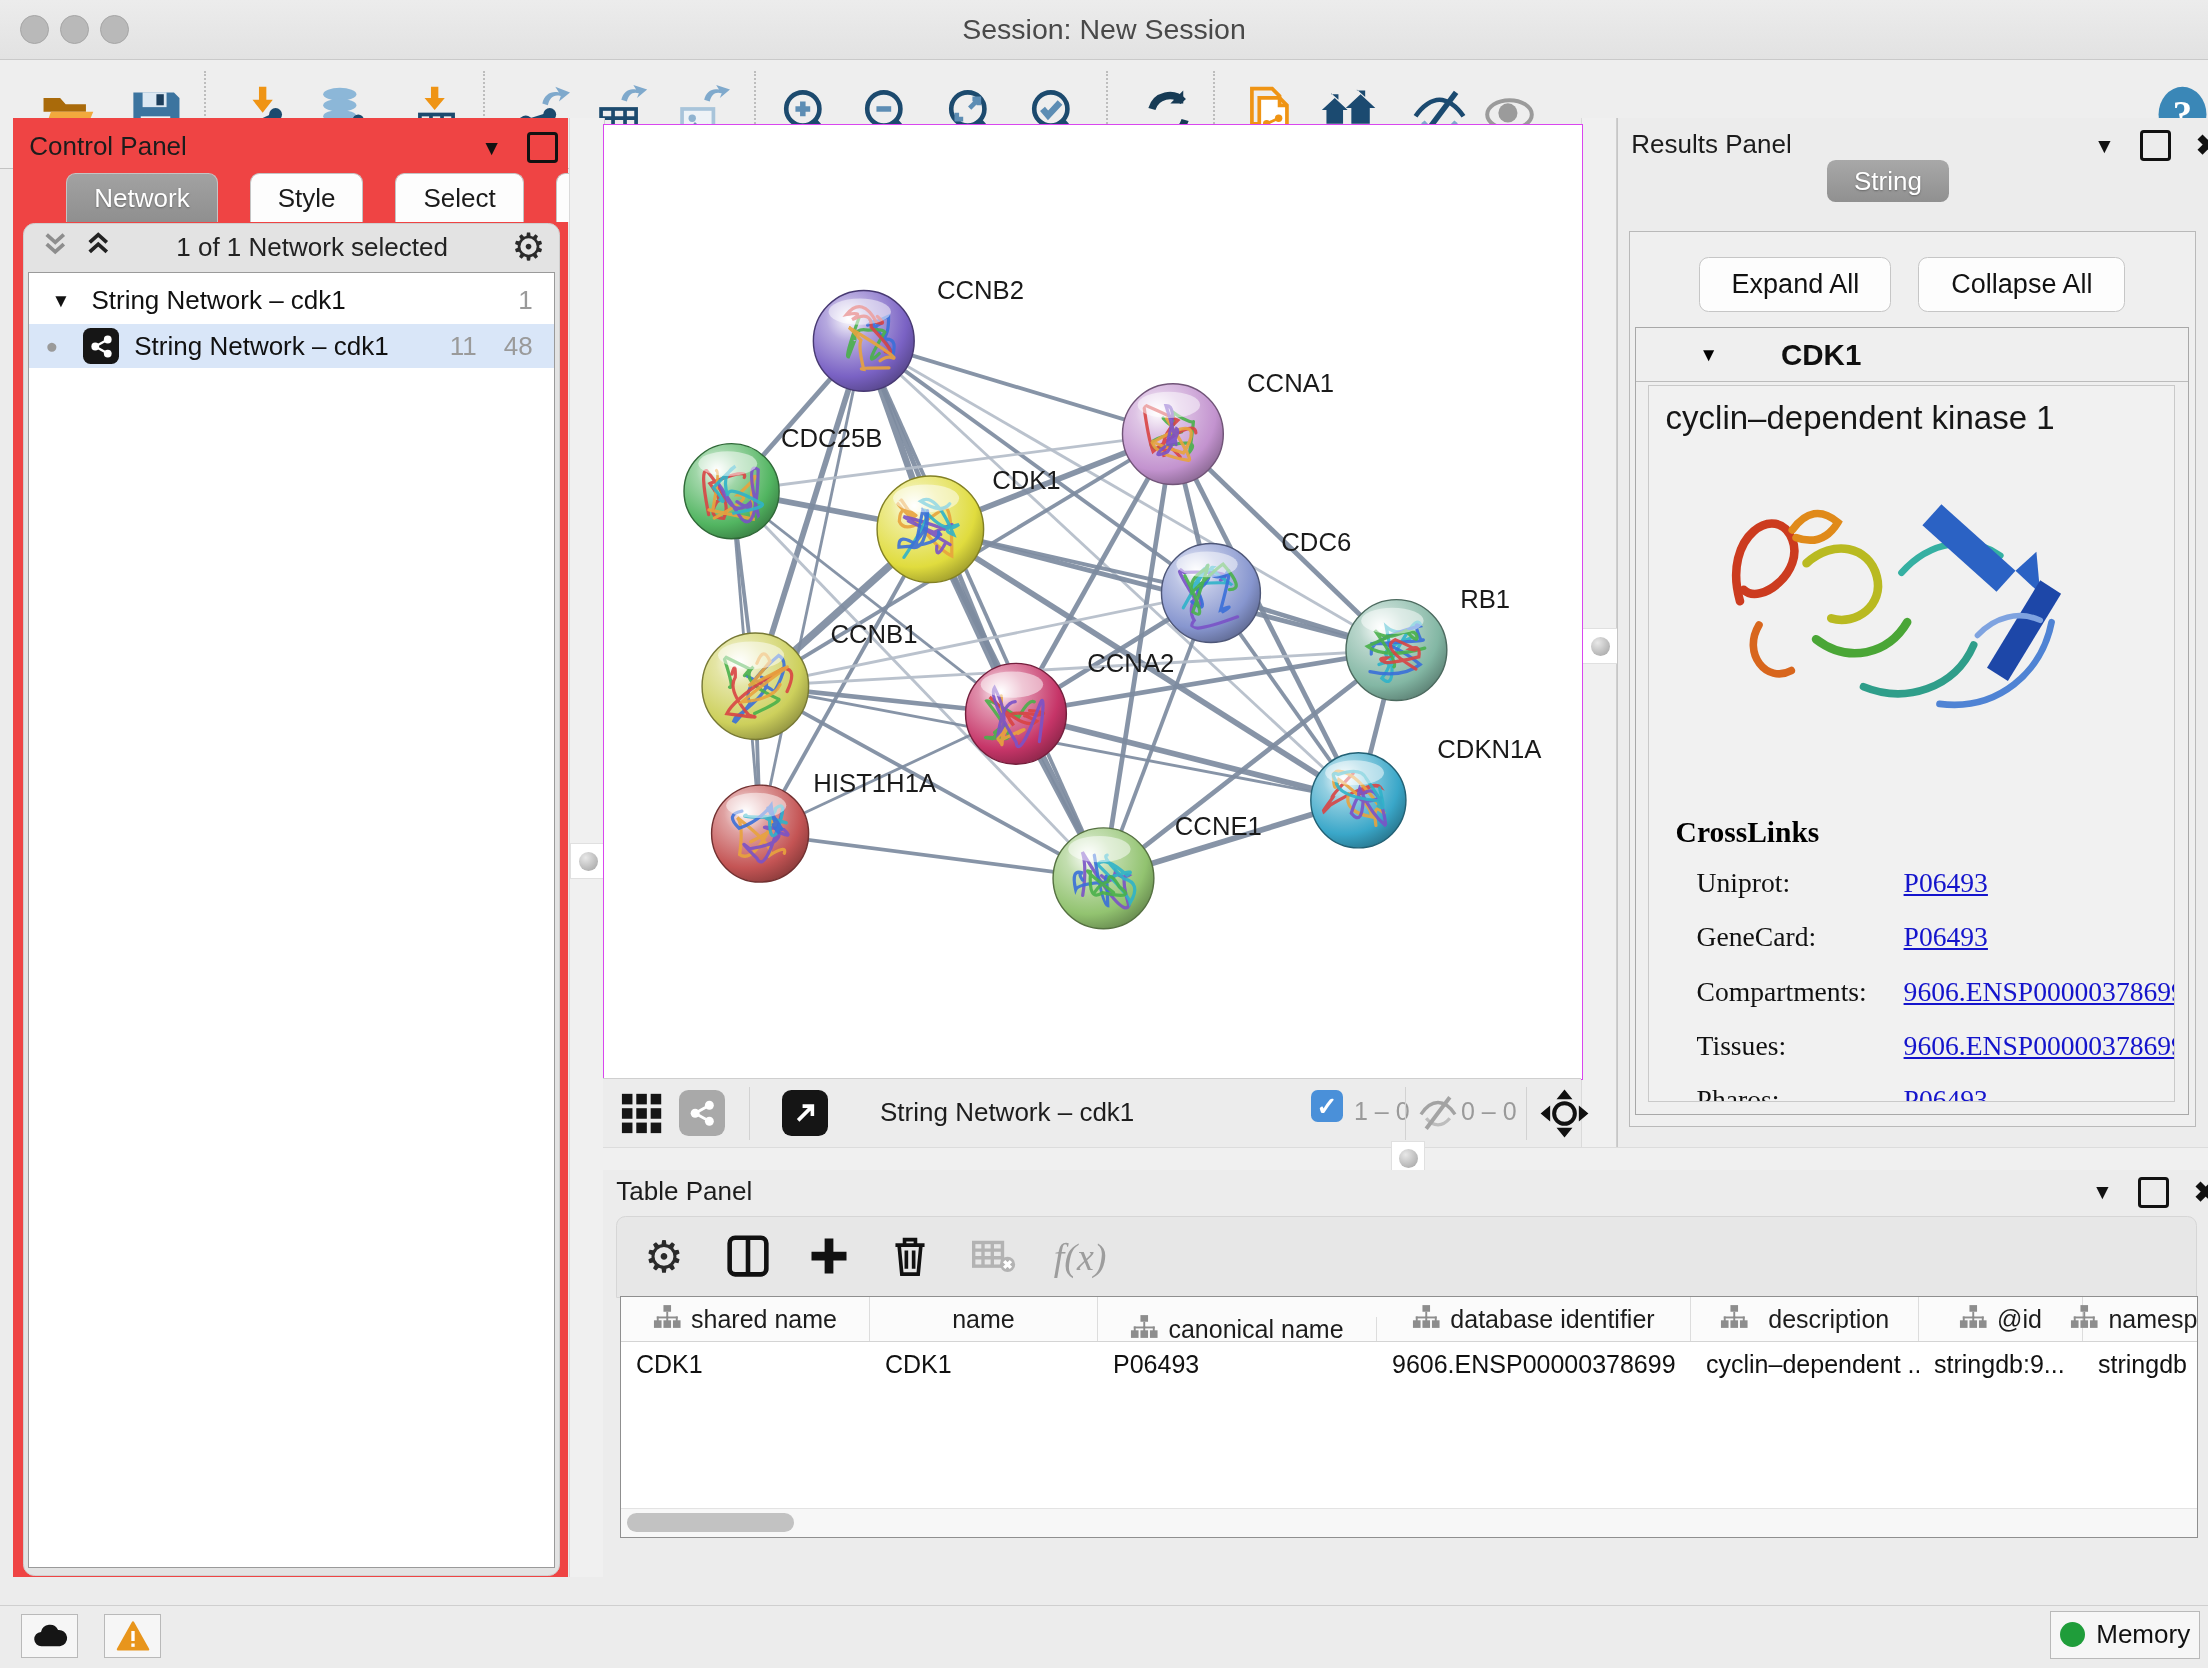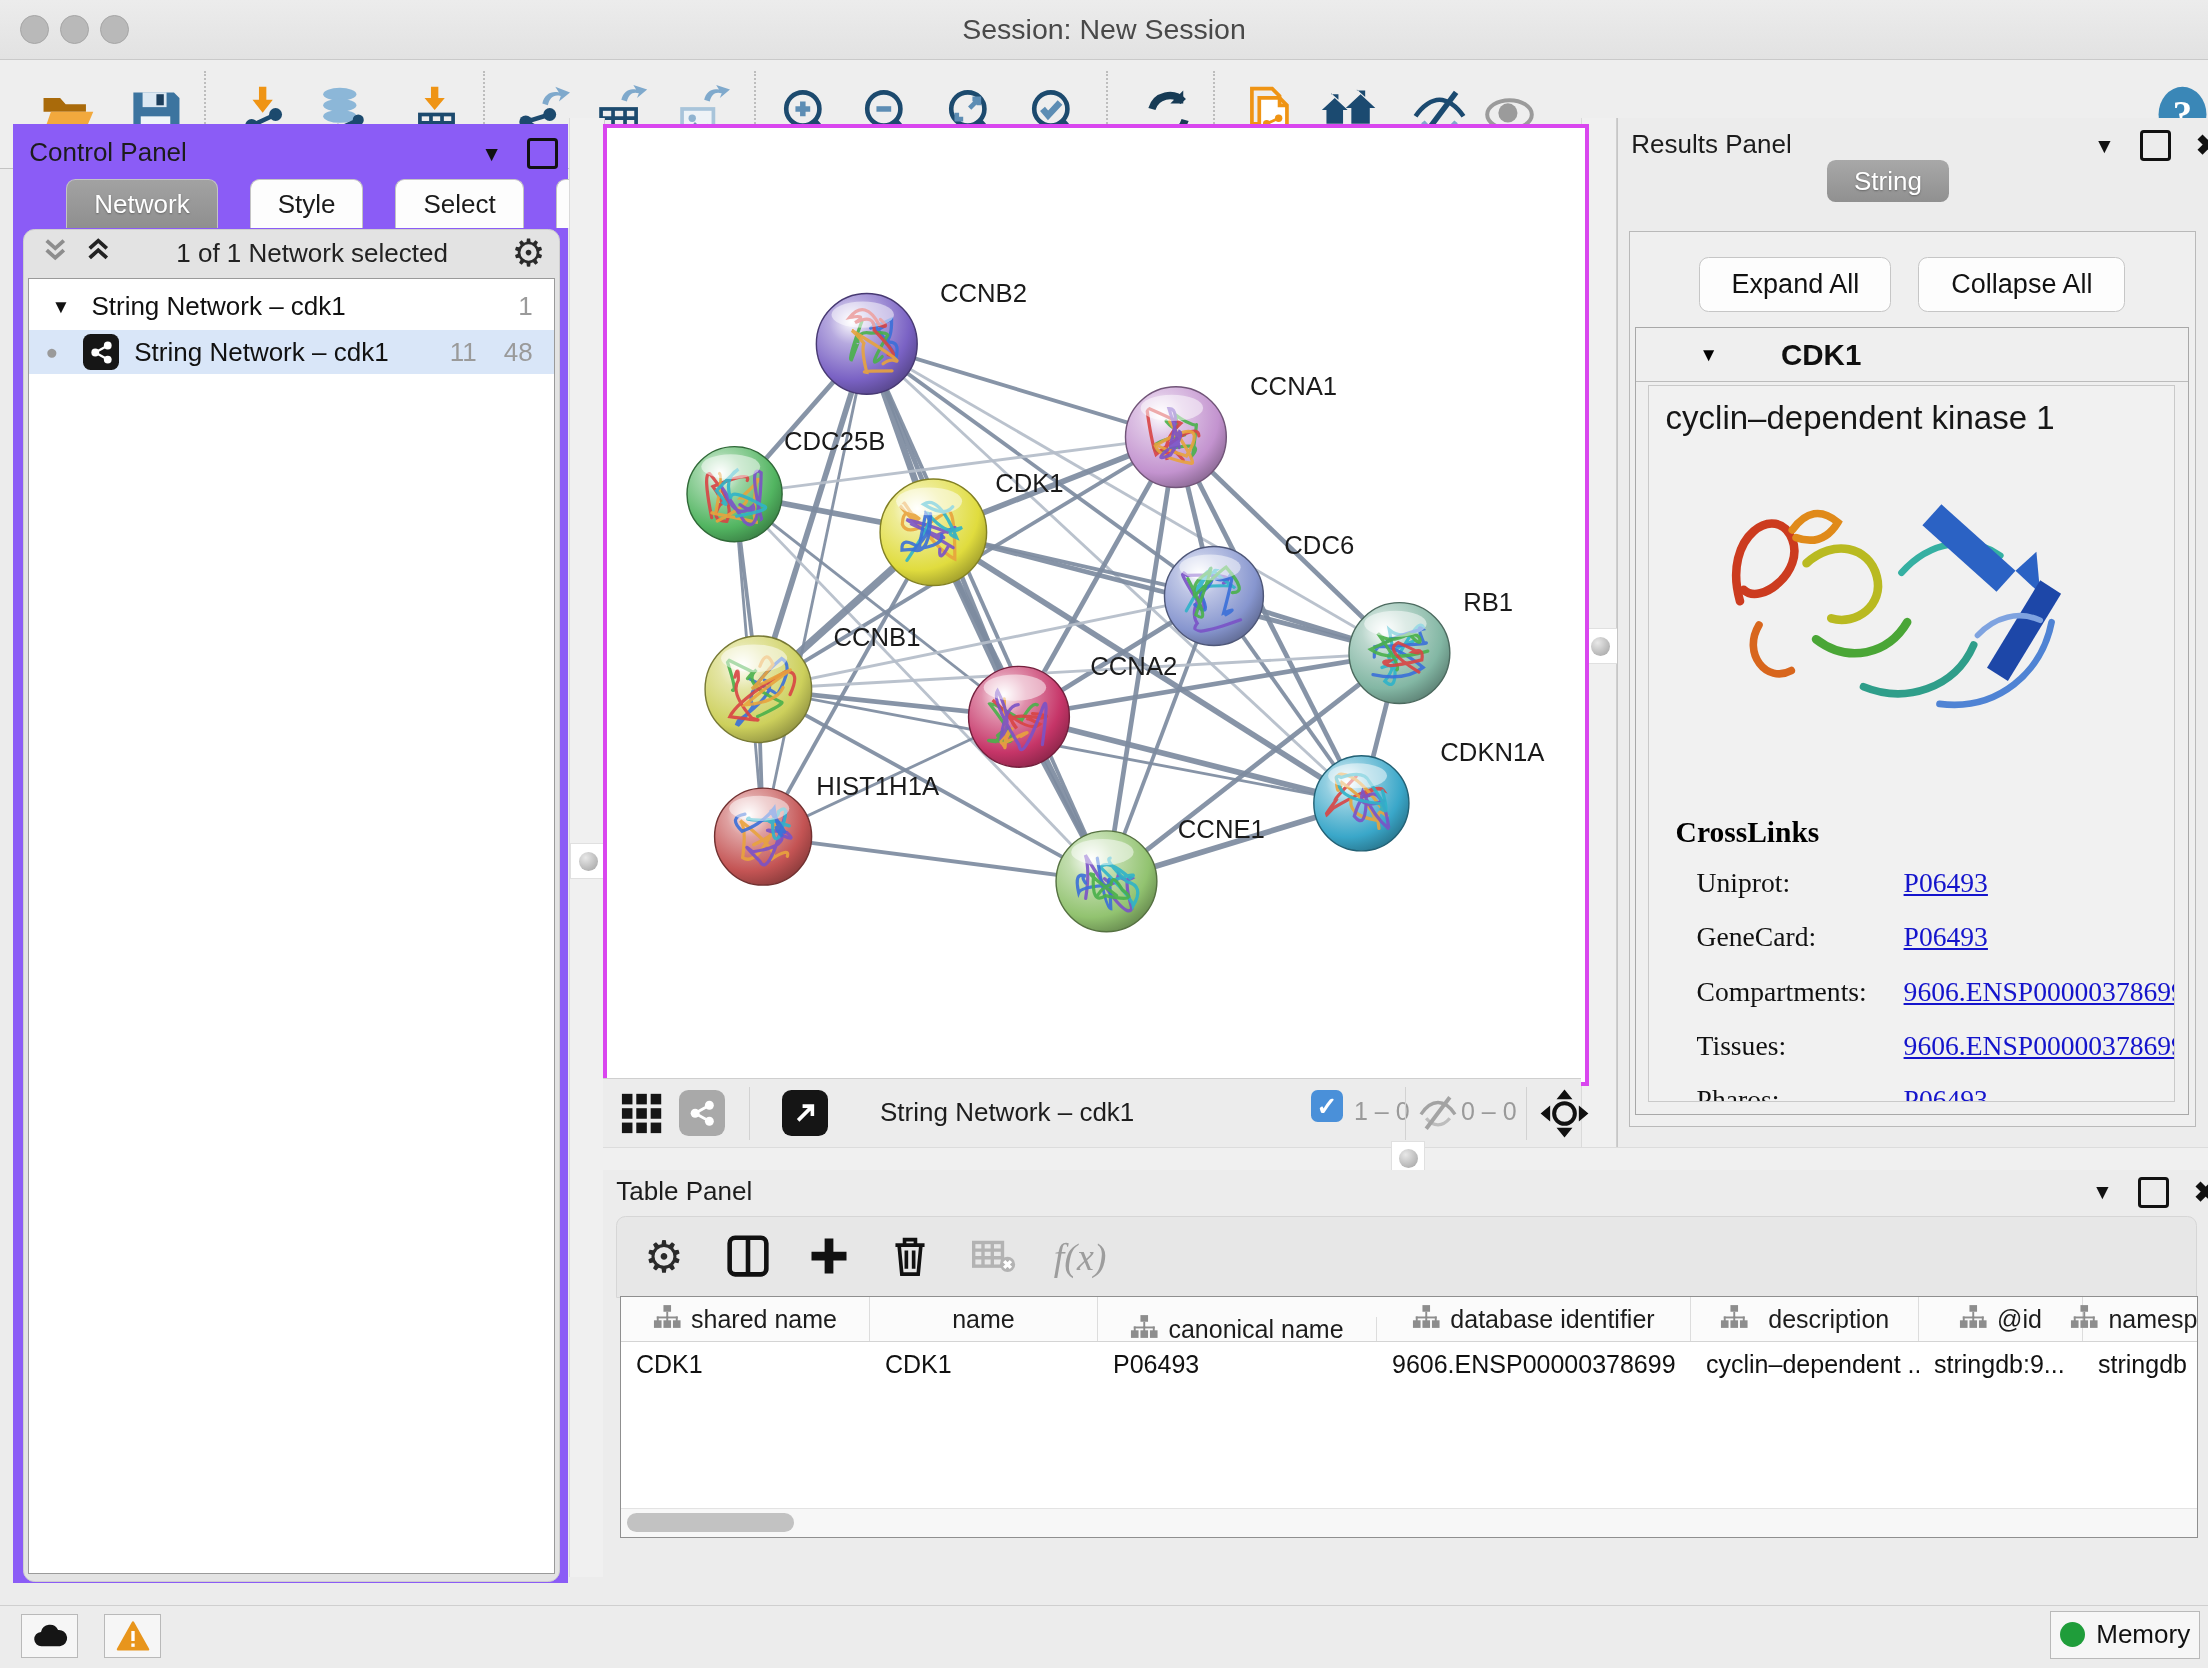--- a/index.html
+++ b/index.html
@@ -23,21 +23,21 @@
   .searchbox{position:absolute;left:1635px;top:80px;width:472px;height:55px;background:#fff;
       border:1.9px solid #bcbcbc;border-radius:9.5px;}
   .searchbox .mag{position:absolute;left:13.3px;top:9.5px;}
   
   .ptitle{font-size:26px;color:#1c1c1c;}
   .pctl{position:absolute;display:flex;gap:25px;align-items:center;color:#111;}
   .pctl .tri{font-size:21px;}
   .pctl .flo{width:25px;height:25px;border:3.8px solid #111;border-radius:3.8px;}
   .pctl .clo{font-size:28.5px;font-weight:bold;}
   
-  .cpanel{left:13.3px;top:124px;width:555px;height:1459px;background:#8b5cf6;}
+  .cpanel{left:13.3px;top:118px;width:555px;height:1459px;background:#ef4444;}
   .tabs{position:absolute;display:flex;gap:32px;}
   .tab{font-size:26px;padding:8.6px 27px;background:#fdfdfd;border:1px solid #c4c4c4;
        border-bottom:none;border-radius:9.5px 9.5px 0 0;color:#1a1a1a;text-align:center;}
   .tab.active{background:linear-gradient(#a2a2a2,#8f8f8f);color:#fff;text-shadow:0 1px 1.9px #666;}
   .cp-body{position:absolute;left:9.5px;top:105px;width:535px;height:1351px;
        background:#e3e3e3;border:1px solid #cfcfcf;border-radius:11.4px;}
   .cp-status{position:absolute;left:0;top:0;width:100%;height:46px;
        display:flex;align-items:center;font-size:26px;color:#222;}
   .netlist{position:absolute;left:3.8px;top:48px;width:525px;height:1294px;
        background:#ffffff;border:1.9px solid #9a9a9a;}
@@ -48,21 +48,21 @@
        align-items:center;justify-content:center;}
   
   .vsplit{top:118px;width:34px;height:1459px;background:#f0f0f0;
       border-left:1px solid #dadada;border-right:1px solid #cfcfcf;}
   .knob{position:absolute;width:34px;height:34px;background:#fff;border:1px solid #e0e0e0;
       display:flex;align-items:center;justify-content:center;}
   .knob i{width:19px;height:19px;border-radius:50%;
       background:radial-gradient(circle at 35% 30%,#e8e8e8,#9f9f9f);display:block;}
   
   .netcanvas{left:603px;top:124px;width:978px;height:954px;background:#ffffff;
-      border:4px solid #d946ef;}
+      border:1px solid #d946ef;}
   .netbar{left:603px;top:1078px;width:978px;height:68px;background:#ececec;
       border-top:1px solid #cfcfcf;border-bottom:1px solid #c9c9c9;}
   .netbar .sep{position:absolute;top:7.6px;height:53px;border-left:1.9px solid #d2d2d2;}
   .nettitle{position:absolute;left:277px;top:18px;font-size:26px;color:#1d1d1d;}
   .netnum{position:absolute;top:18px;font-size:25px;color:#9a9a9a;}
   .chk{position:absolute;left:708px;top:11.4px;width:32px;height:32px;border-radius:6.7px;
       background:#4a90d9;color:#fff;font-size:25px;font-weight:bold;text-align:center;line-height:32px;}
   .hsplit{left:603px;top:1147px;width:1605px;height:23px;background:#f0f0f0;
       border-top:1px solid #dcdcdc;border-bottom:1px solid #d0d0d0;}
   

